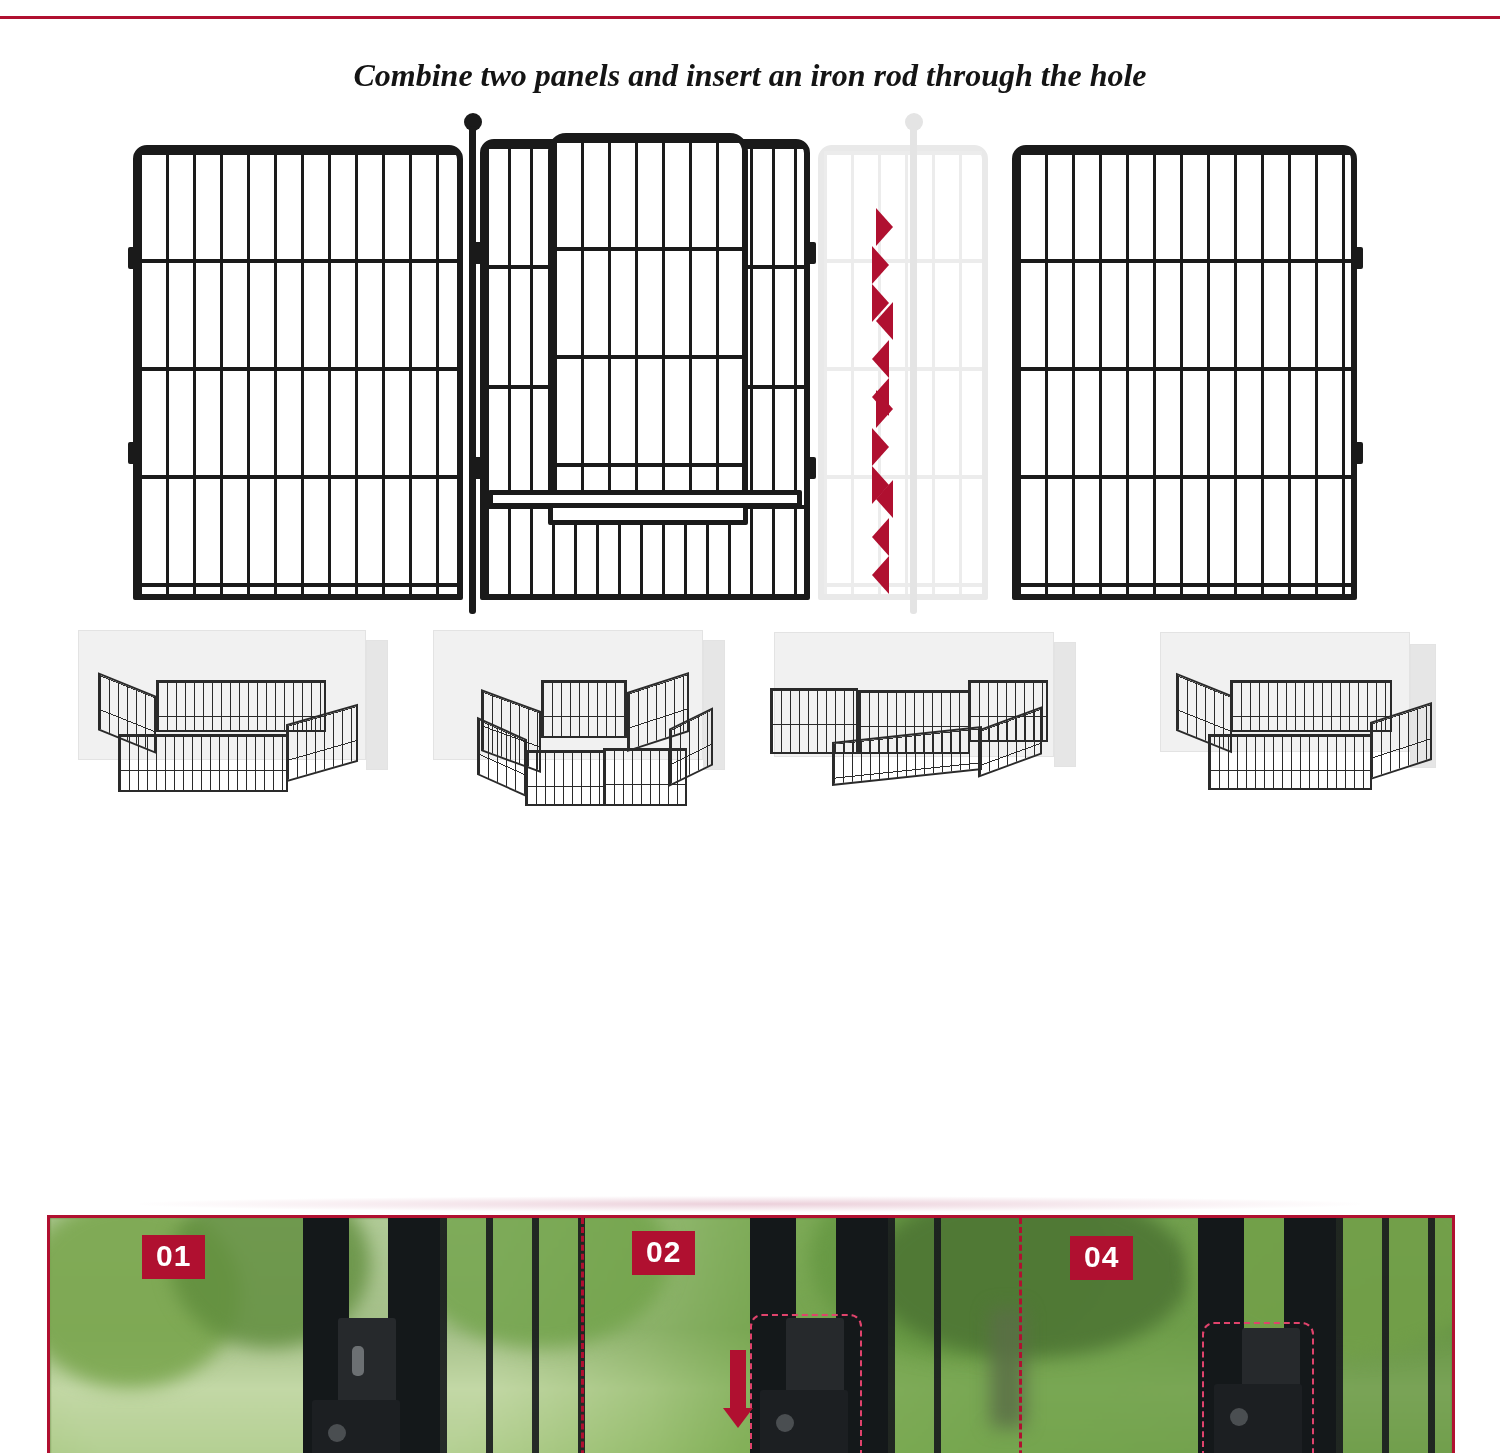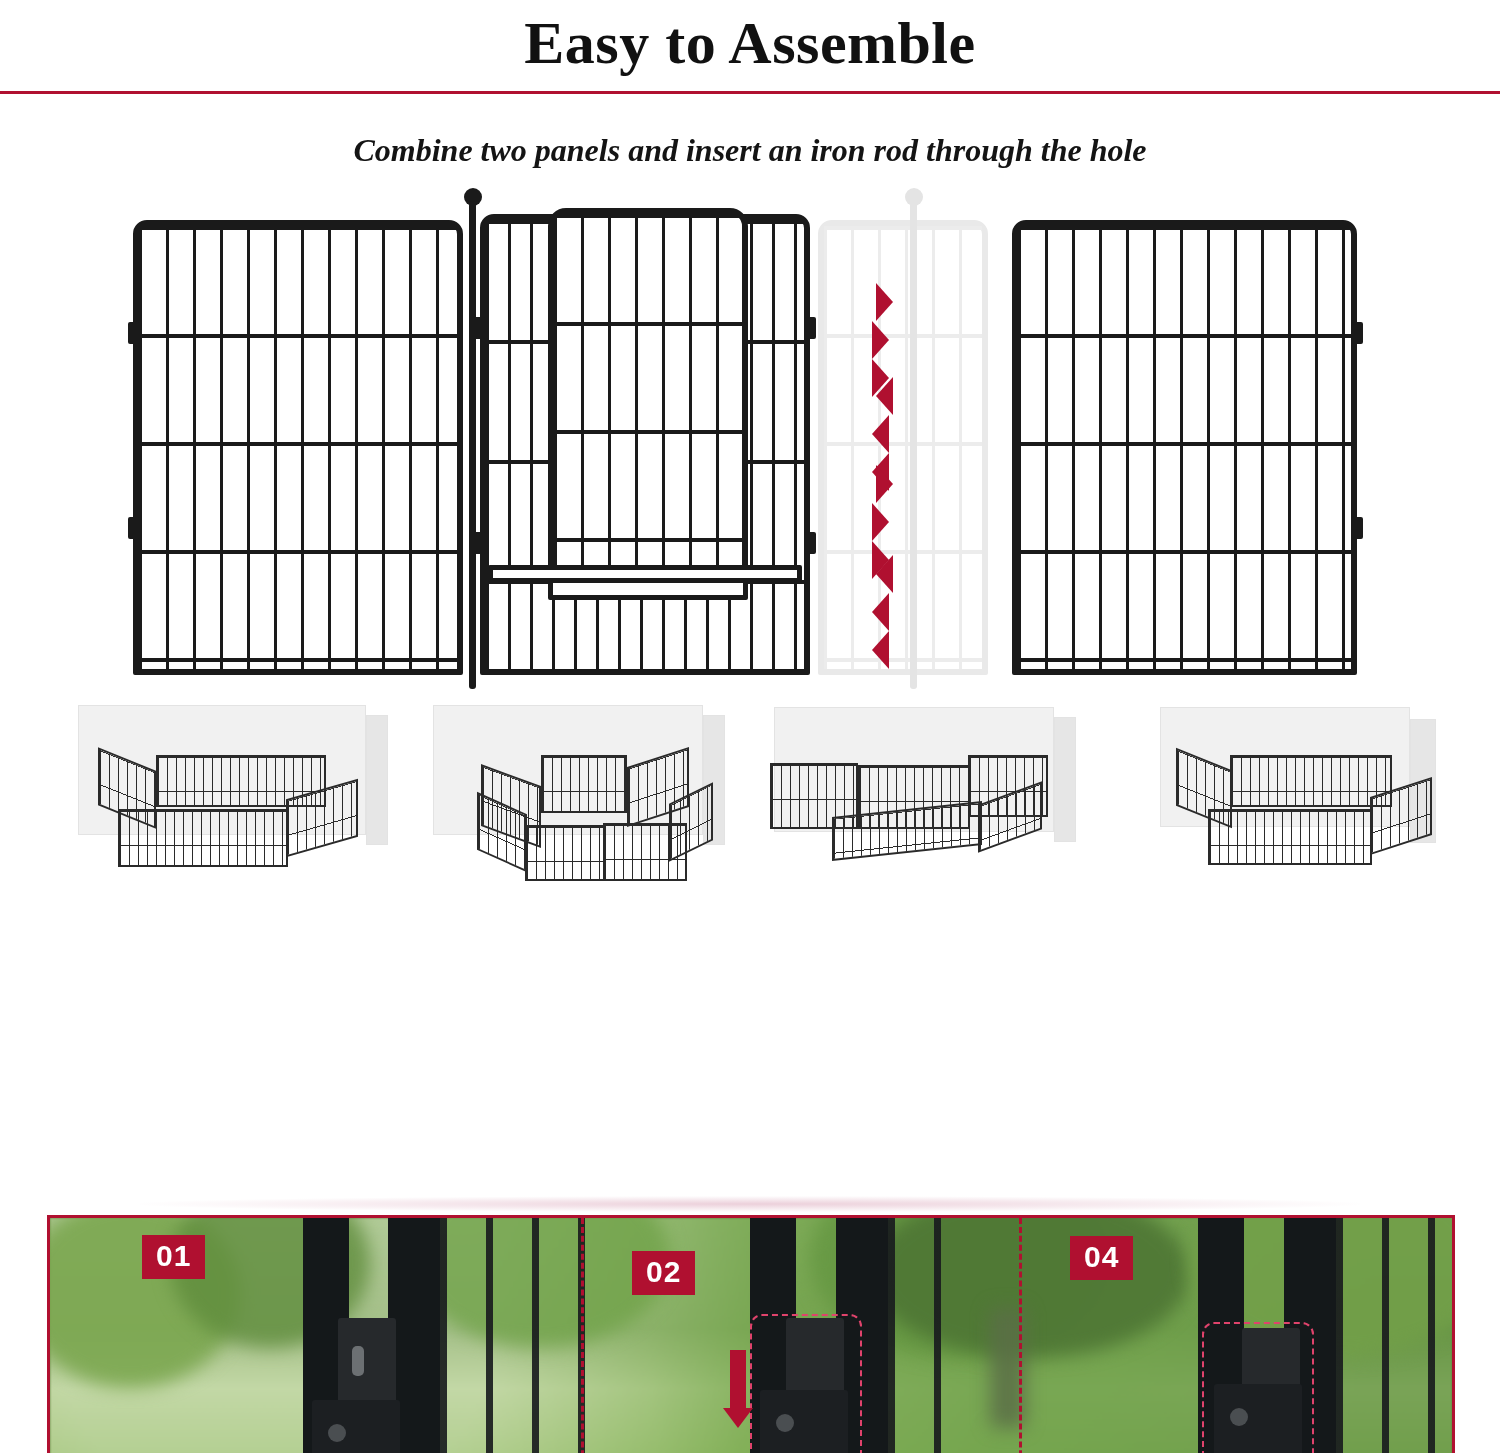--- a/index.html
+++ b/index.html
@@ -228,21 +228,20 @@
     width: 0; height: 0;
     border-left: 15px solid transparent;
     border-right: 15px solid transparent;
     border-top: 20px solid #b01030;
   }
 </style>
 </head>
 <body>
 
 <div class="header">
-  <div class="title">Easy to Assemble</div>
   <div class="title-rule"></div>
   <div class="subtitle">Combine two panels and insert an iron rod through the hole</div>
 </div>
 
 <div class="assembly">
 
   <div class="panel" style="left:133px; top:33px; width:330px; height:455px; border-radius:14px 14px 2px 2px;">
     <div class="bars"></div>
   </div>
   <div class="hinge" style="left:128px; top:135px;"></div>
@@ -365,21 +364,21 @@
   <div class="latch-bracket" style="left:288px; top:100px; width:58px; height:96px;"></div>
   <div class="latch-slot" style="left:302px; top:128px; width:12px; height:30px;"></div>
   <div class="latch-body" style="left:262px; top:182px; width:88px; height:92px;"></div>
   <div class="latch-pin" style="left:278px; top:206px; width:18px; height:18px;"></div>
 
   <div class="arrow-shaft" style="left:310px; top:1347px;"></div>
   <div class="arrow-shaft" style="left:322px; top:136px; width:0; height:0;"></div>
 
   <div class="dash-sep" style="left:531px;"></div>
 
-  <div class="step-badge" style="left:582px; top:33px;">02</div>
+  <div class="step-badge" style="left:582px; top:13px;">02</div>
   <div class="latch-bracket" style="left:736px; top:100px; width:58px; height:96px;"></div>
   <div class="latch-body" style="left:710px; top:172px; width:88px; height:92px;"></div>
   <div class="latch-pin" style="left:726px; top:196px; width:18px; height:18px;"></div>
   <div class="dash-box" style="left:700px; top:96px; width:112px; height:176px;"></div>
 
   <div class="arrow-shaft" style="left:680px; top:132px; width:16px; height:58px;"></div>
   <div class="arrow-head-down" style="left:673px; top:190px;"></div>
 
   <div class="dash-sep" style="left:969px;"></div>
 

